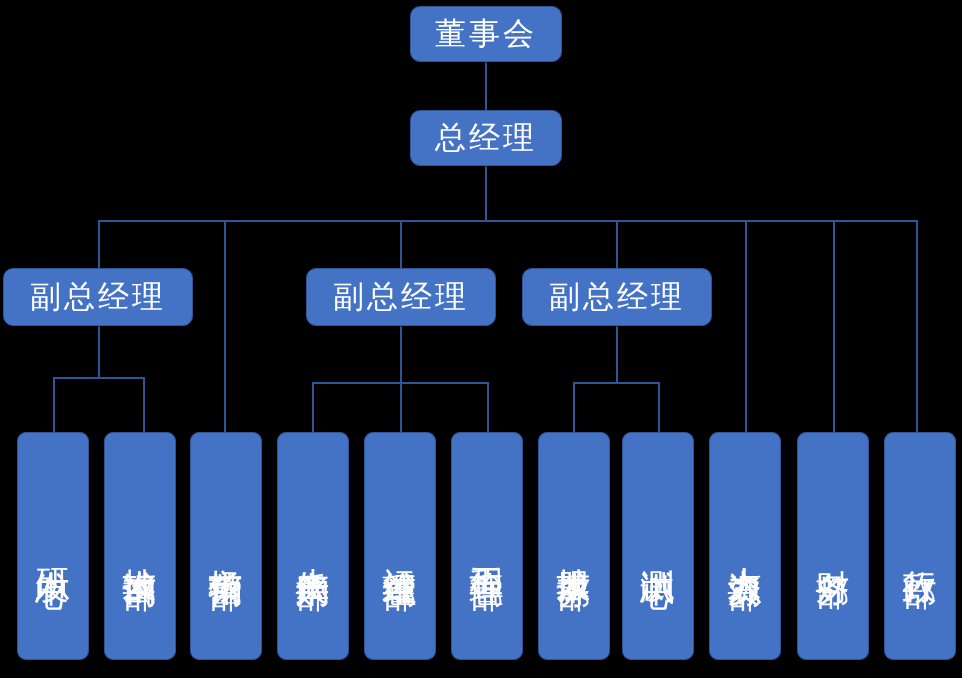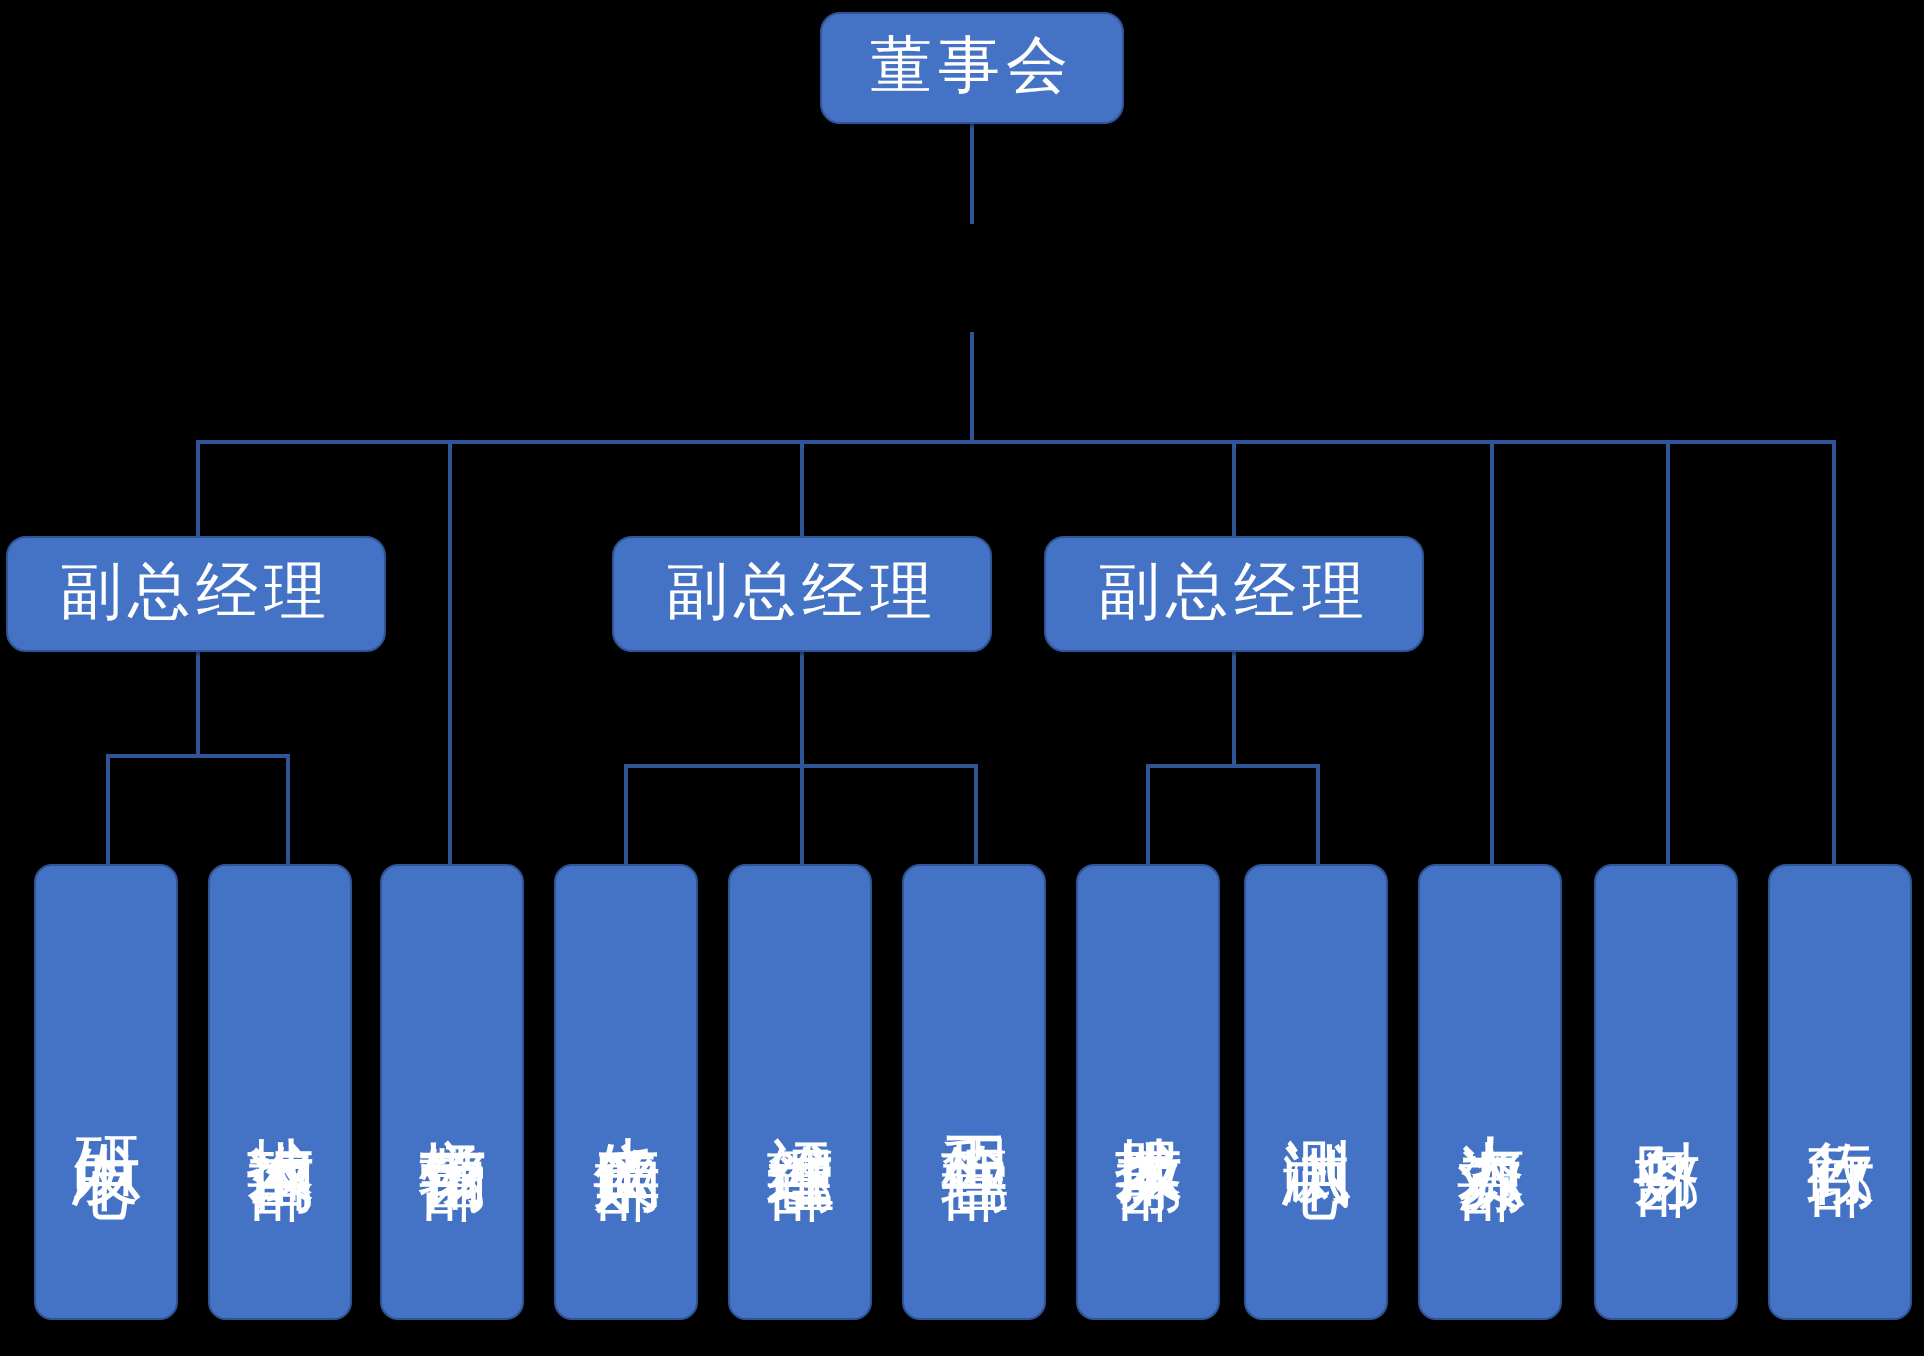--- a/index.html
+++ b/index.html
@@ -91,20 +91,23 @@
 
   <div class="line v" style="left:616px; top:326px; height:57px;"></div>
   <div class="line h" style="left:573px; top:382px; width:87px;"></div>
   <div class="line v" style="left:573px; top:382px; height:51px;"></div>
   <div class="line v" style="left:658px; top:382px; height:51px;"></div>
 
   <div class="node horiz" style="left:410px; top:6px; width:152px; height:56px;">
     <span class="label">董事会</span>
   </div>
 
+  <div class="node horiz" style="left:410px; top:110px; width:152px; height:56px;">
+    <span class="label">总经理</span>
+  </div>
 
   <div class="node horiz" style="left:3px; top:268px; width:190px; height:58px;">
     <span class="label">副总经理</span>
   </div>
   <div class="node horiz" style="left:306px; top:268px; width:190px; height:58px;">
     <span class="label">副总经理</span>
   </div>
   <div class="node horiz" style="left:522px; top:268px; width:190px; height:58px;">
     <span class="label">副总经理</span>
   </div>

